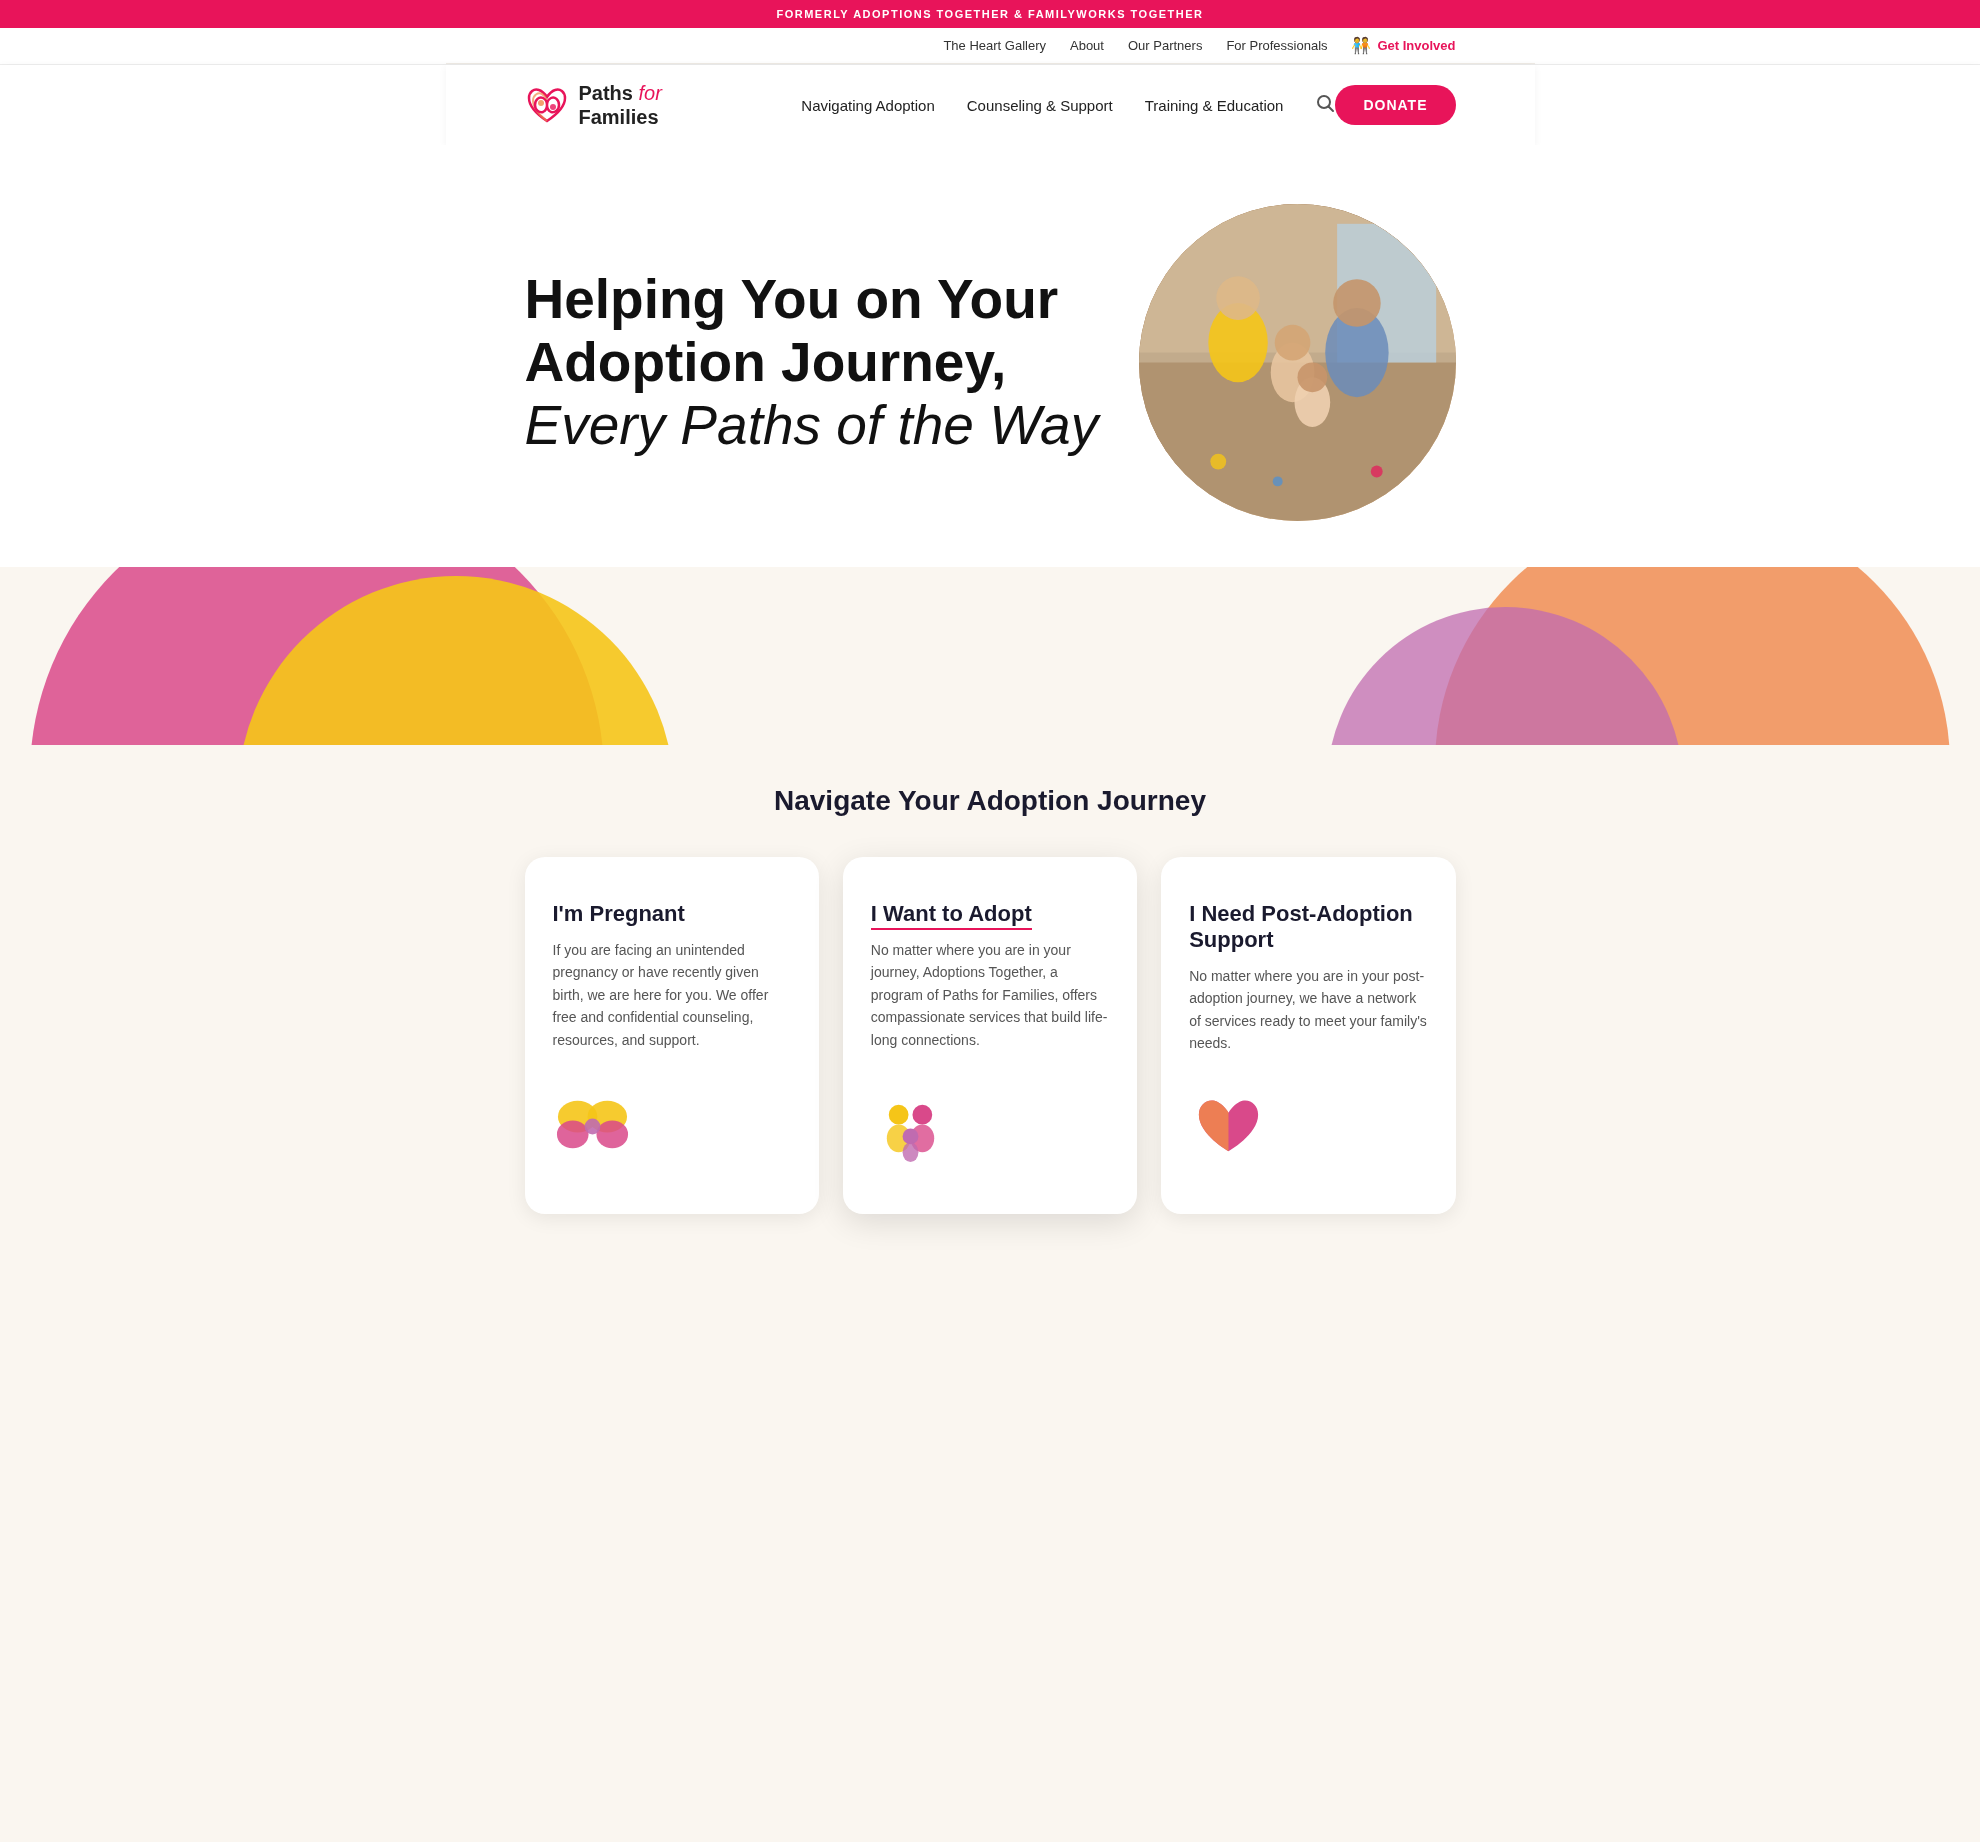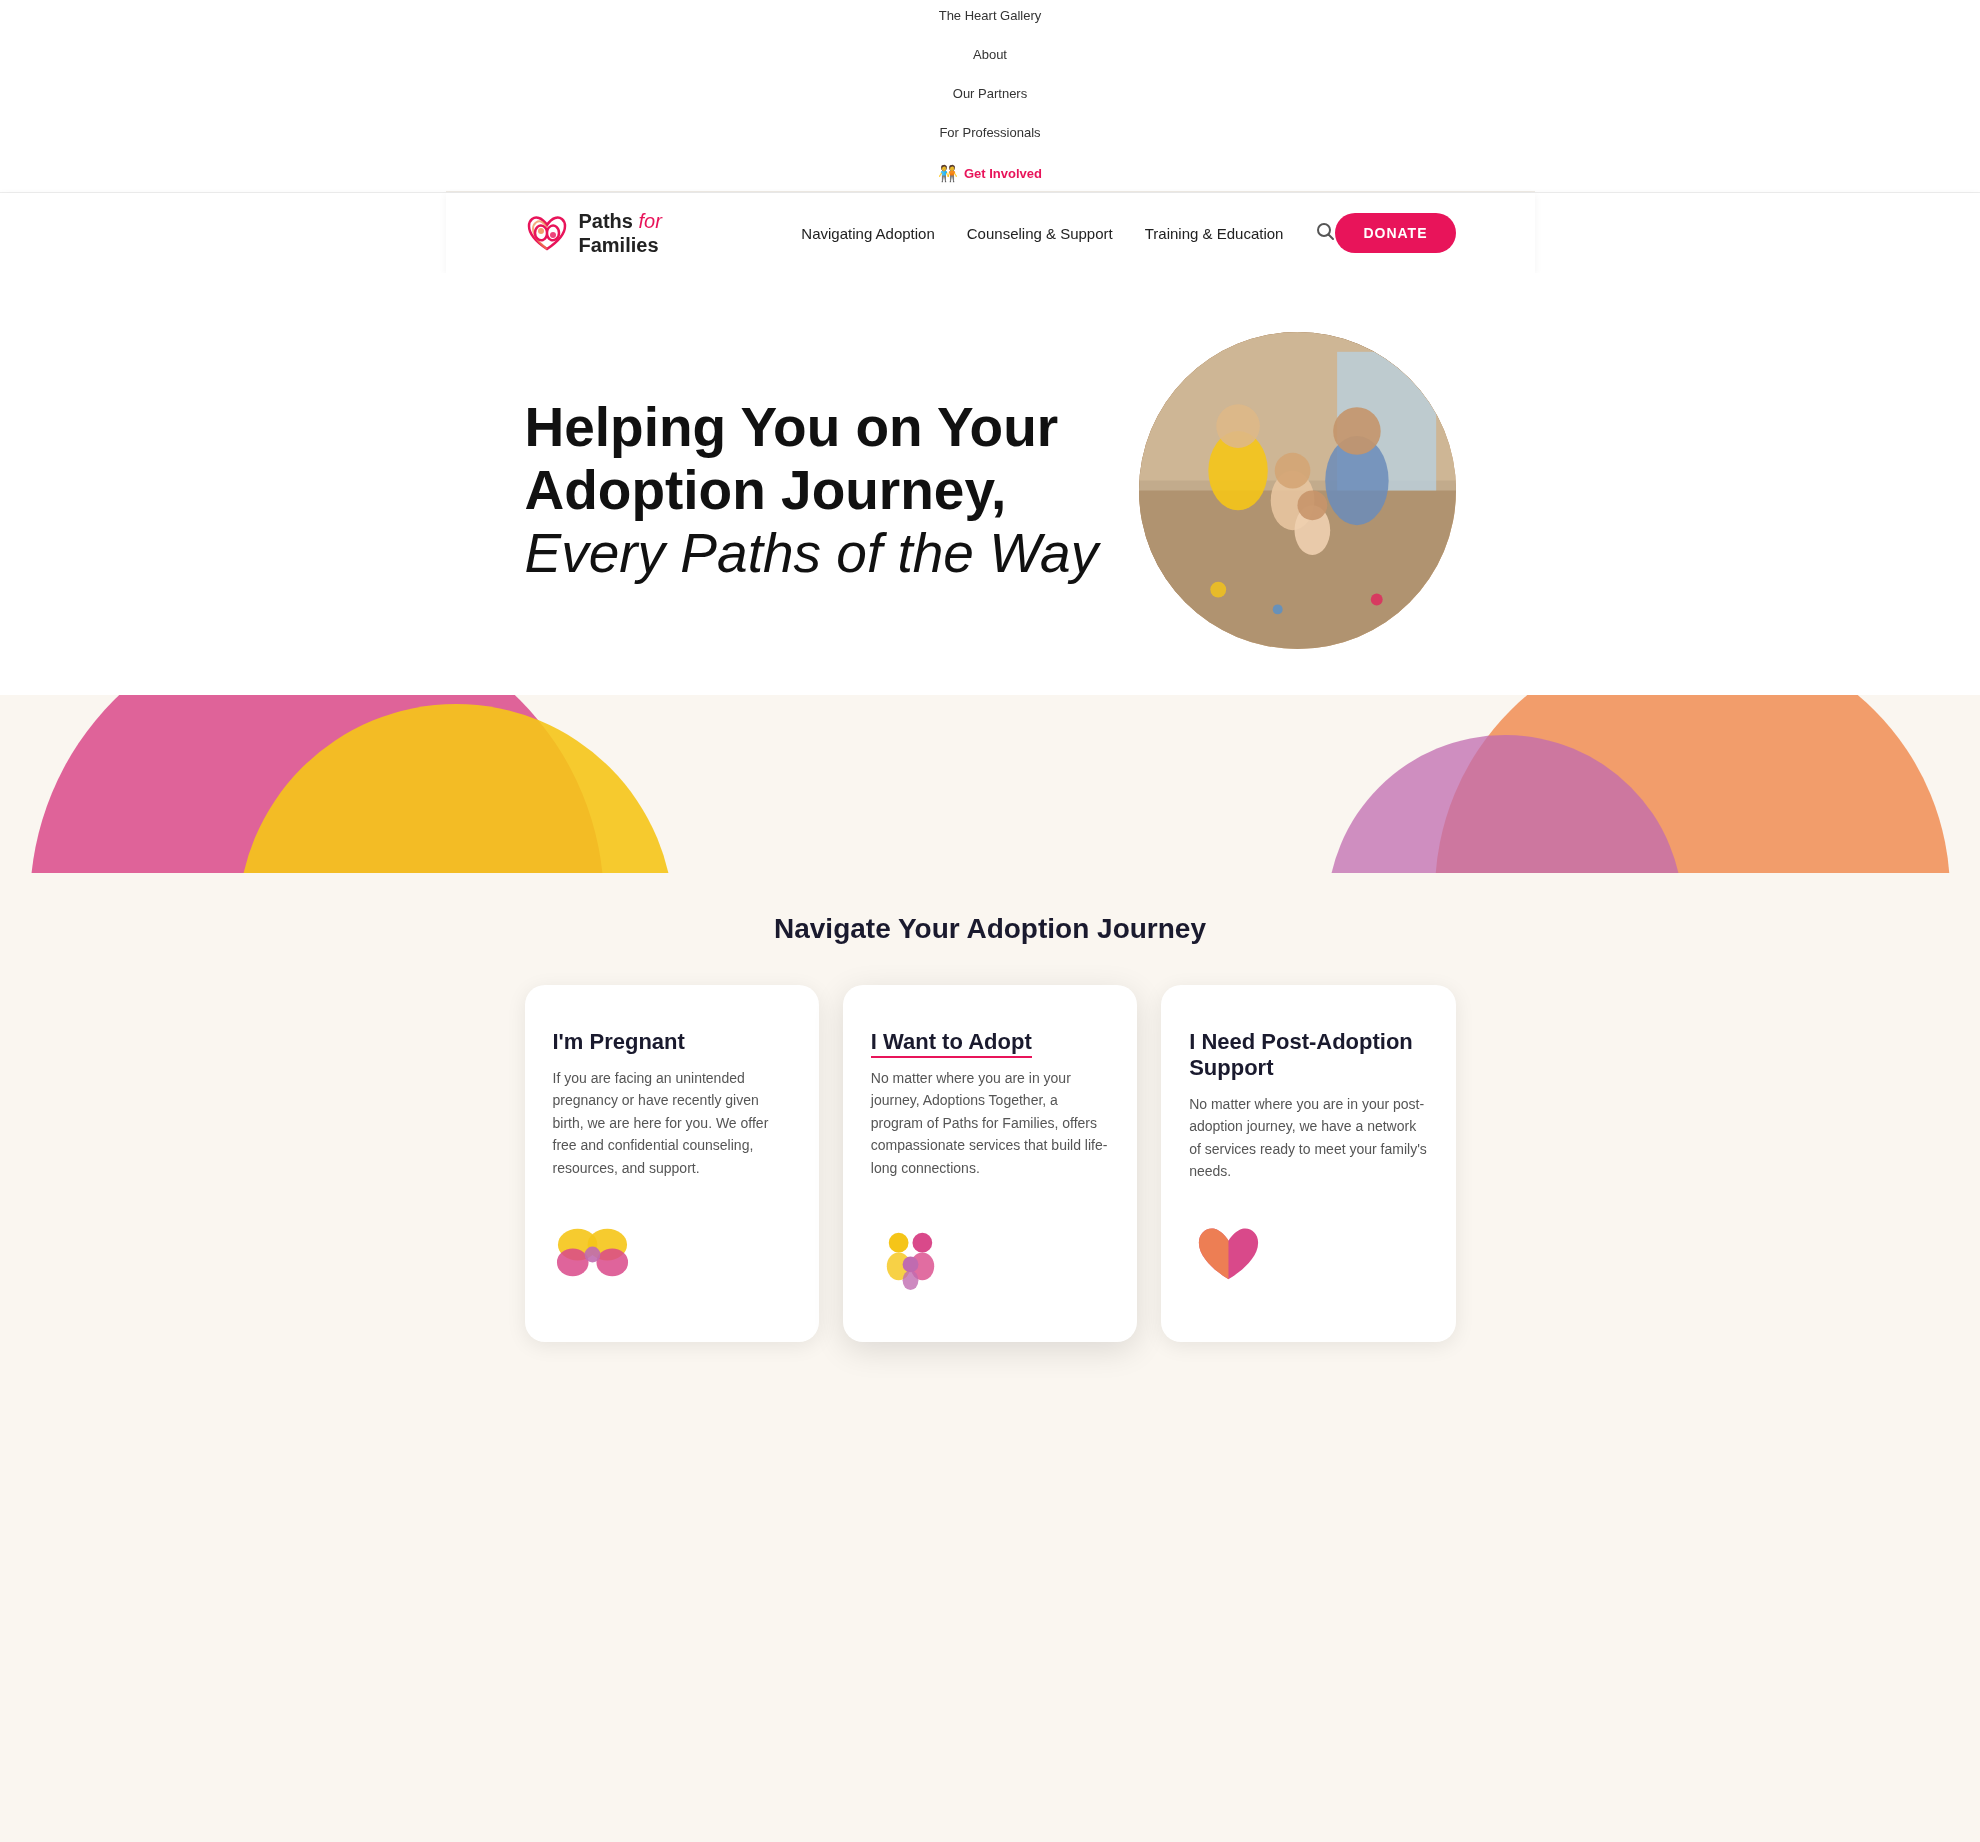--- a/index.html
+++ b/index.html
@@ -23,21 +23,20 @@
 
     
     .utility-nav {
       background: white;
       display: flex;
       justify-content: flex-end;
       align-items: center;
       padding: 8px 79px;
       gap: 24px;
       border-bottom: 1px solid #f0ece6;
-      flex-direction: column;
     }
     .utility-nav a {
       font-size: 13px;
       color: #333;
       text-decoration: none;
       cursor: pointer;
     }
     .utility-nav .get-involved {
       display: flex;
       align-items: center;
@@ -212,20 +211,25 @@
     
     .announcement-bar {
       background: #e8145a;
     }
   </style>
 </head>
 <body>
 
 <div class="full-width-wrapper">
 
+  <div class="announcement-bar">
+    <div class="top-banner">
+      <span>FORMERLY ADOPTIONS TOGETHER &amp; FAMILYWORKS TOGETHER</span>
+    </div>
+  </div>
 
   <div style="background:white; border-bottom: 1px solid #eee;">
     <div style="max-width:1089px; margin:0 auto;">
       <nav class="utility-nav">
         <a>The Heart Gallery</a>
         <a>About</a>
         <a>Our Partners</a>
         <a>For Professionals</a>
         <a class="get-involved">
           <span class="get-involved-icon">🧑‍🤝‍🧑</span>

